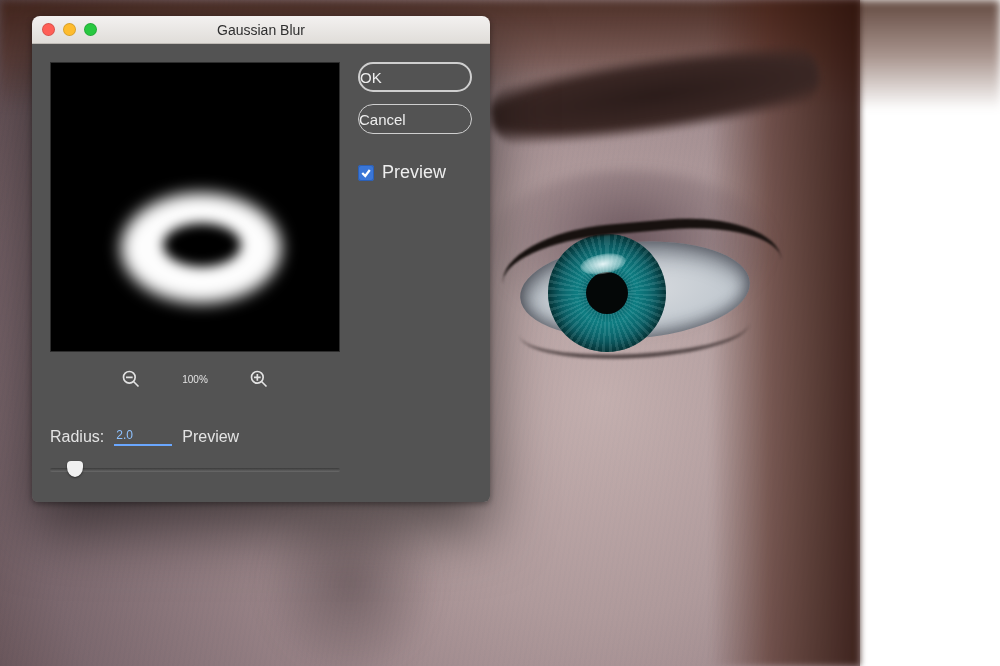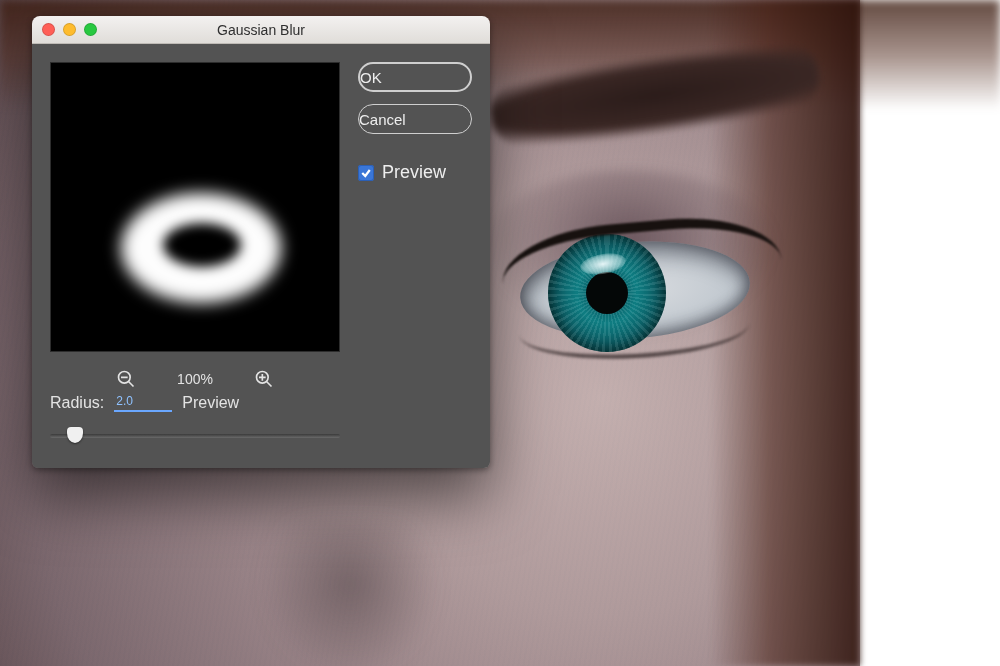--- a/index.html
+++ b/index.html
@@ -123,25 +123,25 @@
     background:#fdfdfd;
     filter: blur(8px);
   }
   .mask-hole{
     position:absolute; left:112px; top:160px; width:78px; height:44px;
     background:#000; border-radius:50%;
     filter: blur(6px);
   }
   .zoom-row {
     display:flex; align-items:center; justify-content:center; gap:40px;
-    margin-top:16px; color:#e3e3e3; font-size:14px;
+    margin-top:16px; color:#e3e3e3; font-size:10px;
   }
   .zoom-btn { width:22px; height:22px; display:inline-flex; align-items:center; justify-content:center; cursor:pointer;}
   .zoom-btn svg { width:20px; height:20px; stroke:#e3e3e3; fill:none; stroke-width:2;}
-  .radius-row { margin-top:4px; display:flex; align-items:flex-end; gap:10px; color:#e3e3e3; font-size:16px;}
+  .radius-row { margin-top:38px; display:flex; align-items:flex-end; gap:10px; color:#e3e3e3; font-size:16px;}
   .radius-input {
     width:58px; background:transparent; border:none; border-bottom:2px solid #6aa7ff;
     color:#8fc2ff; font-size:12px; padding:0 2px 2px 2px; outline:none;
   }
   .slider-wrap { margin-top:14px; position:relative; height:20px;}
   .slider-track {
     position:absolute; left:0; right:0; top:8px; height:4px; border-radius:2px;
     background: linear-gradient(#3b3b3b,#6a6a6a);
   }
   .slider-thumb {

